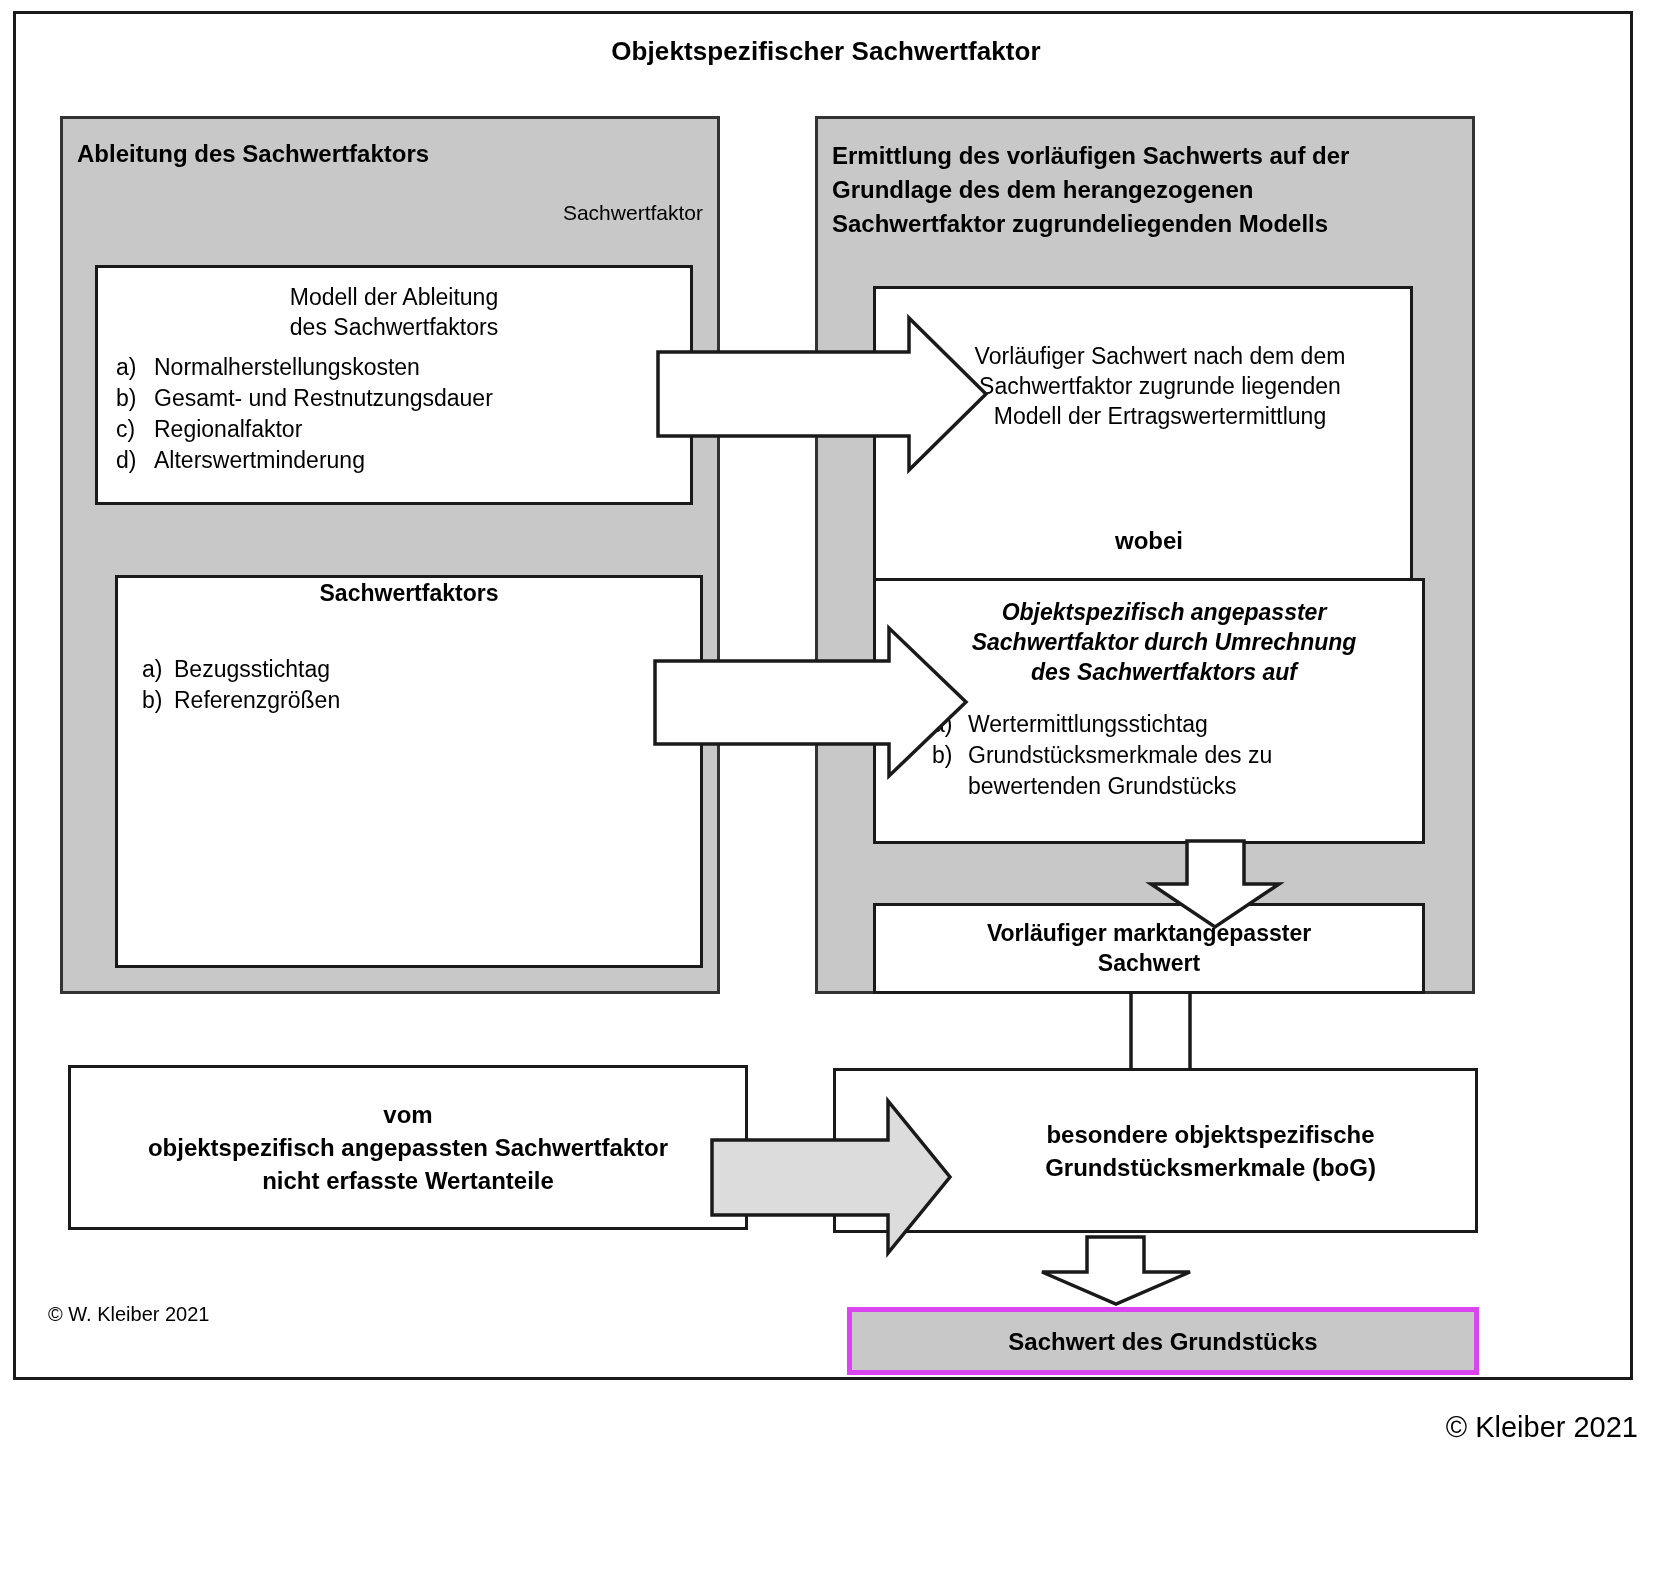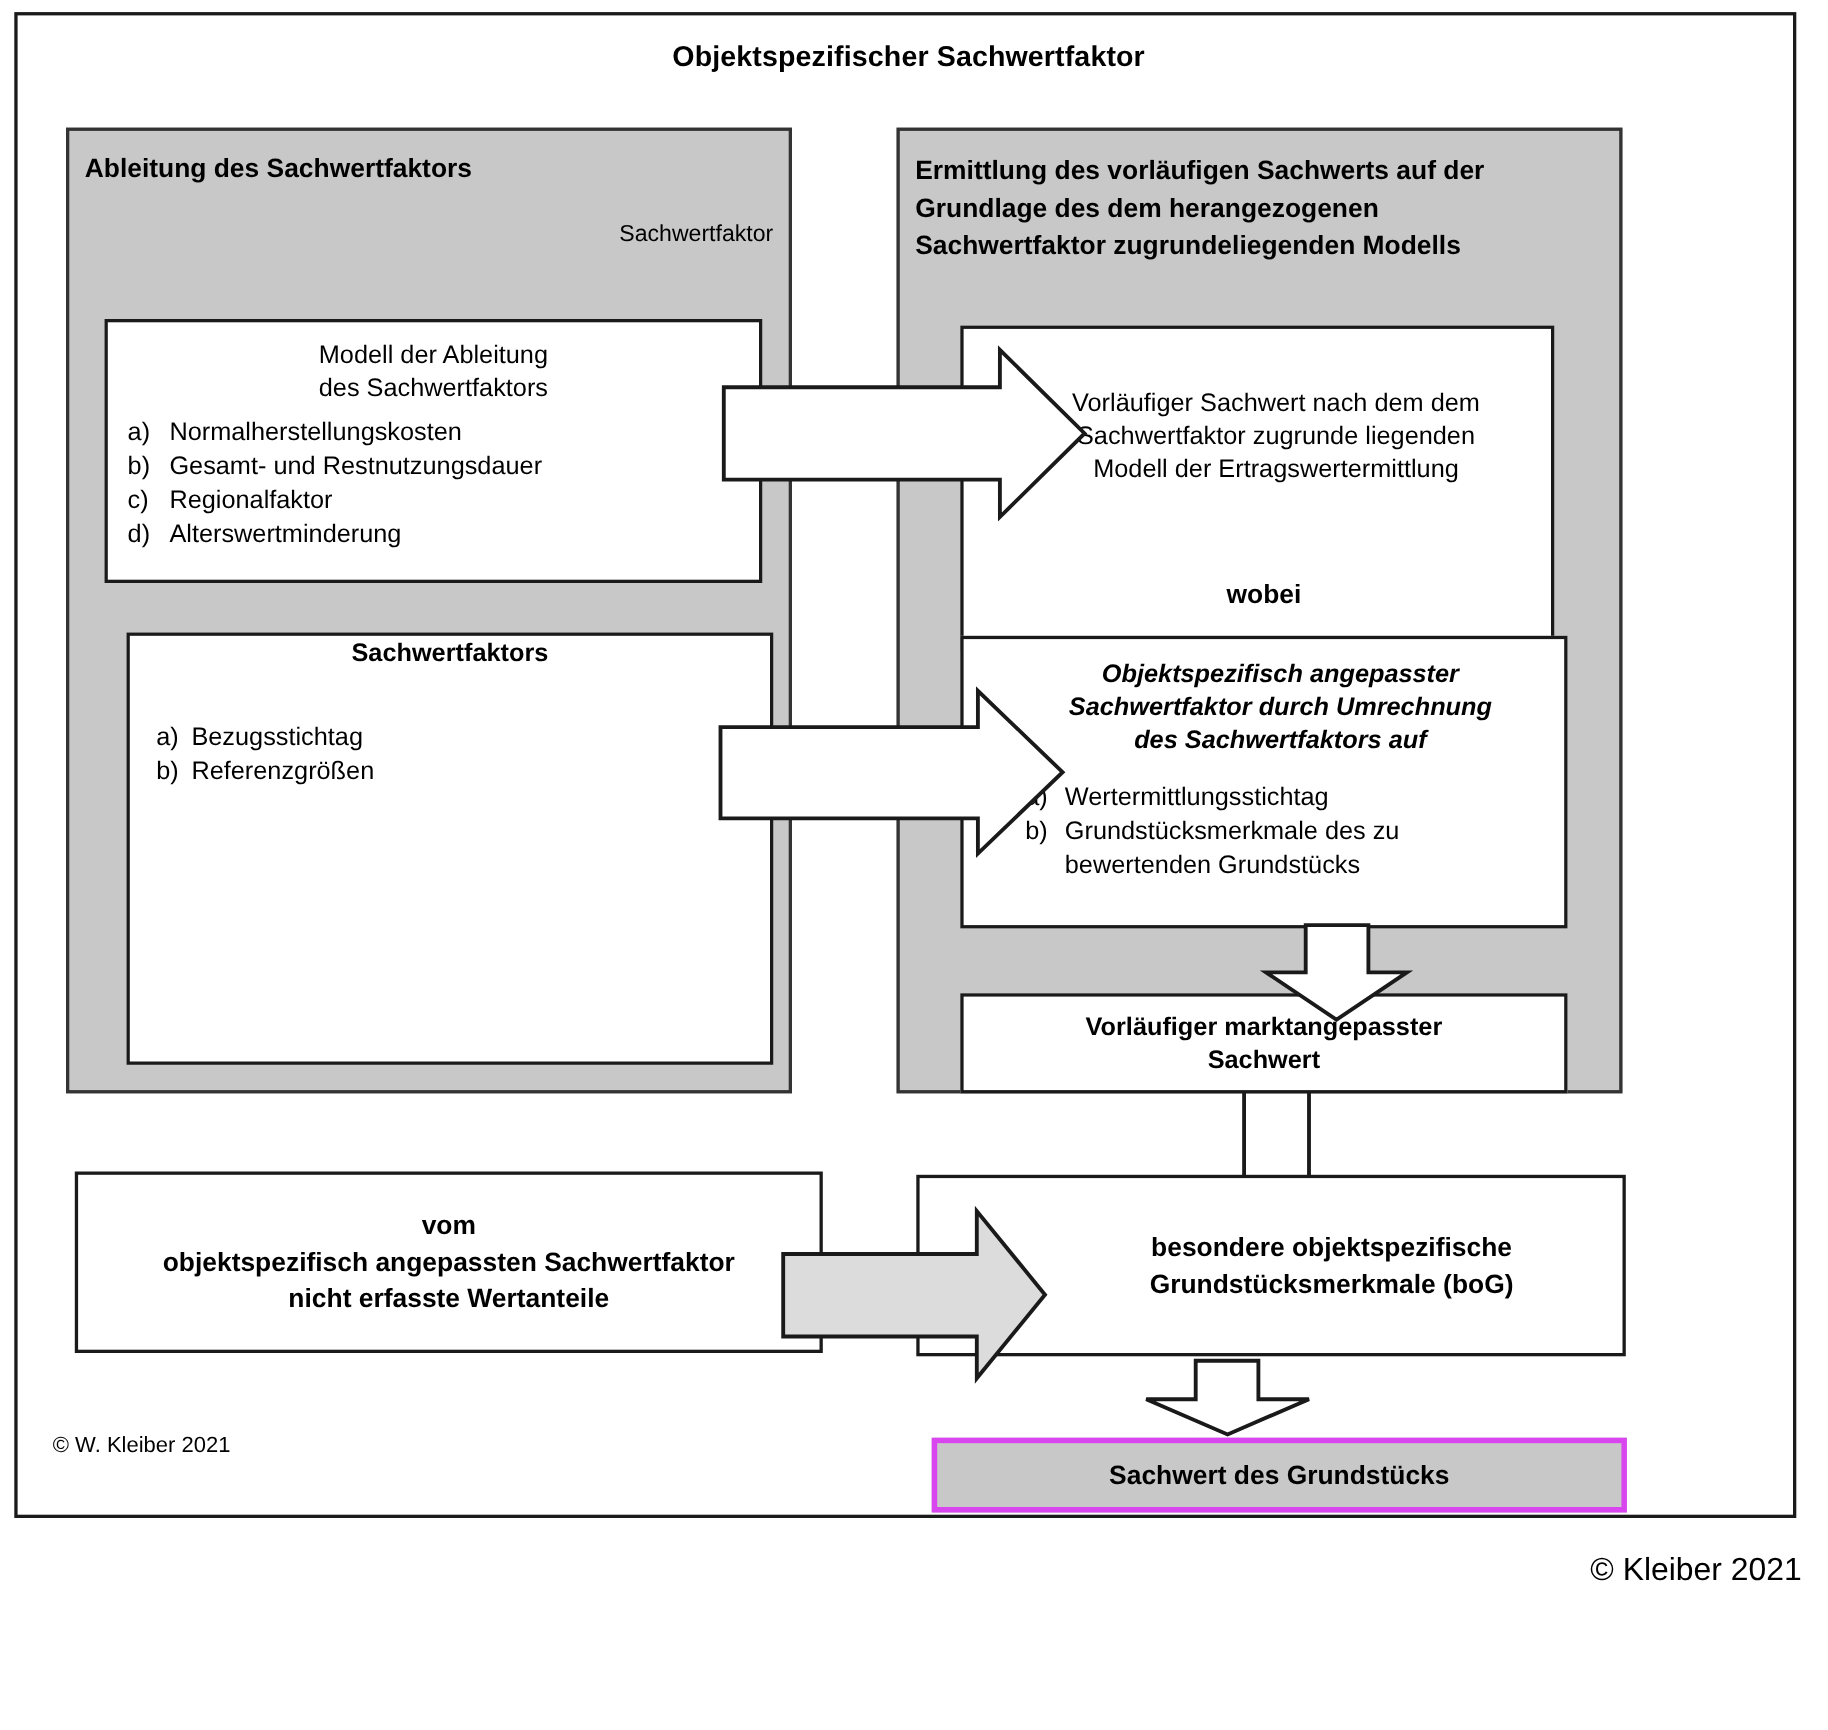--- a/index.html
+++ b/index.html
@@ -99,23 +99,23 @@
   }
   .itemlist .marker {
     width: 56px;
     flex: 0 0 56px;
     padding-left: 18px;
     box-sizing: border-box;
   }
   .itemlist .text { flex: 1 1 auto; padding-right: 10px; }
 
   
-  #box-modell  { left: 95px;  top: 290px;  width: 598px; height: 240px; }
+  #box-modell  { left: 95px;  top: 265px;  width: 598px; height: 240px; }
   #box-referenz{ left: 115px; top: 575px;  width: 588px; height: 393px; }
-  #box-vorl    { left: 873px; top: 296px;  width: 540px; height: 296px; }
+  #box-vorl    { left: 873px; top: 286px;  width: 540px; height: 296px; }
   #box-objekt  { left: 873px; top: 578px;  width: 552px; height: 266px; }
   #box-markt   { left: 873px; top: 903px;  width: 552px; height: 91px;  }
 
   #wobei-label {
     position: absolute;
     left: 873px;
     top: 527px;
     width: 552px;
     text-align: center;
     font-size: 24px;

